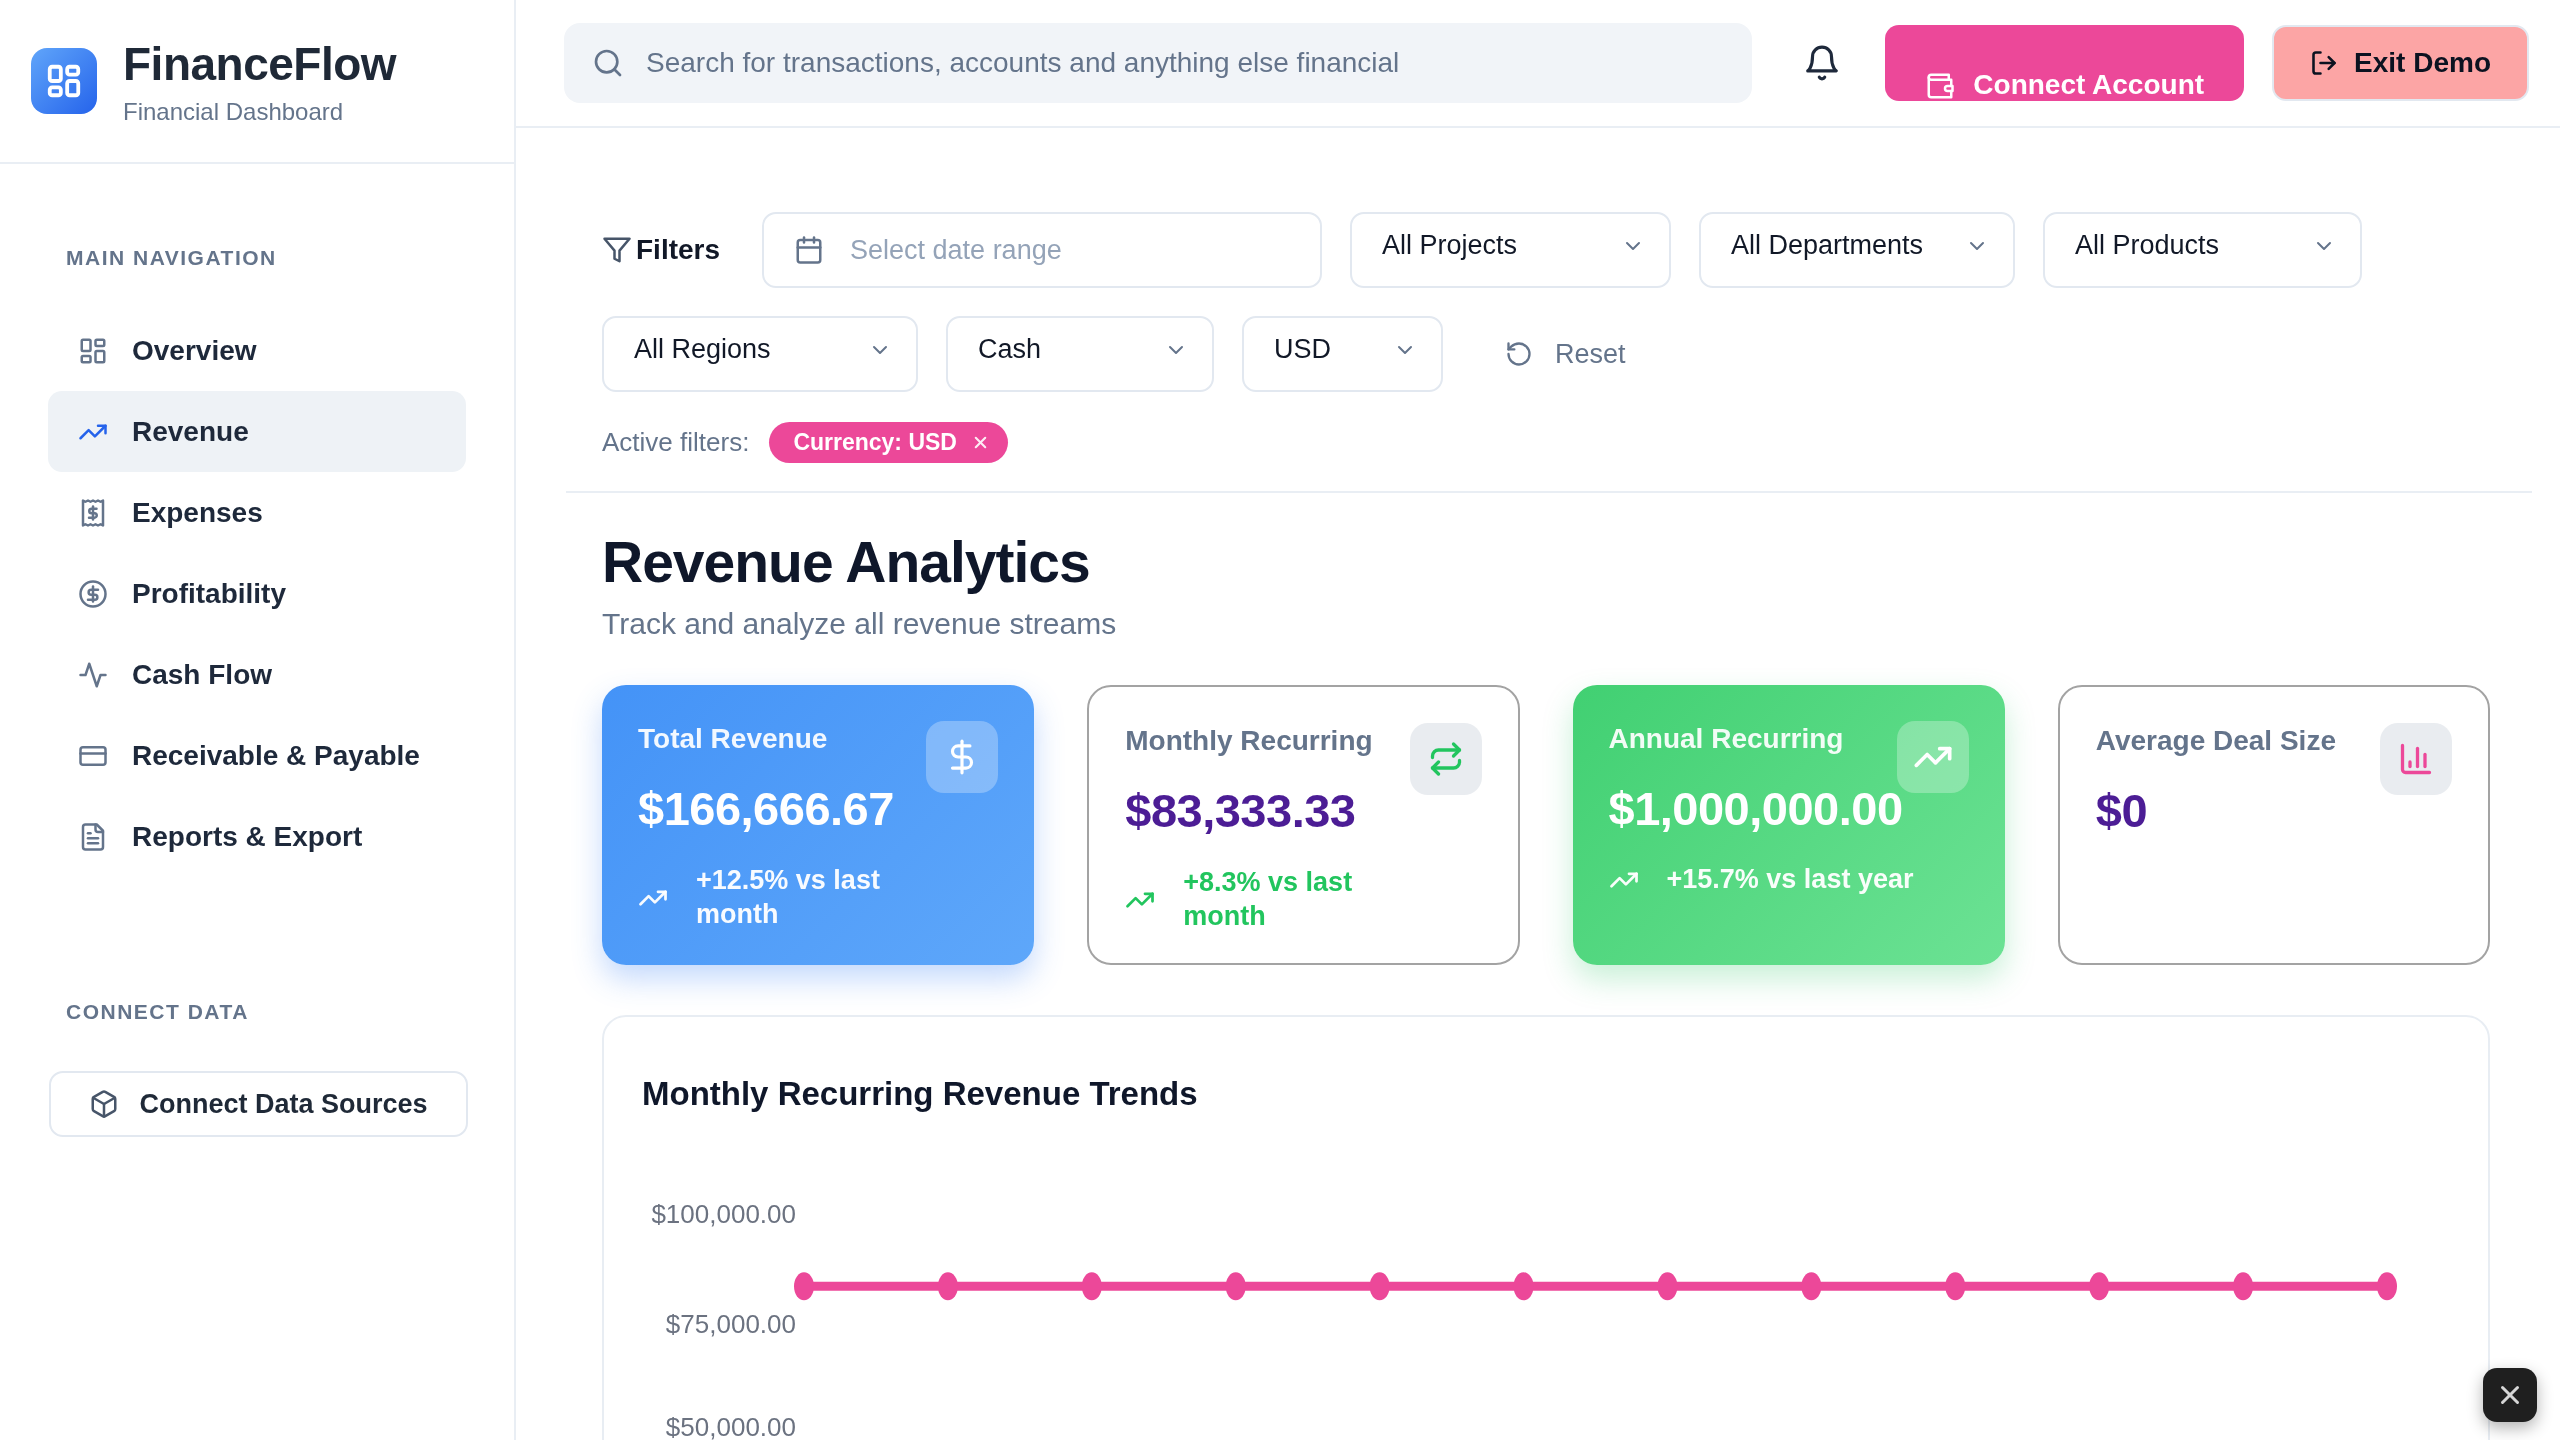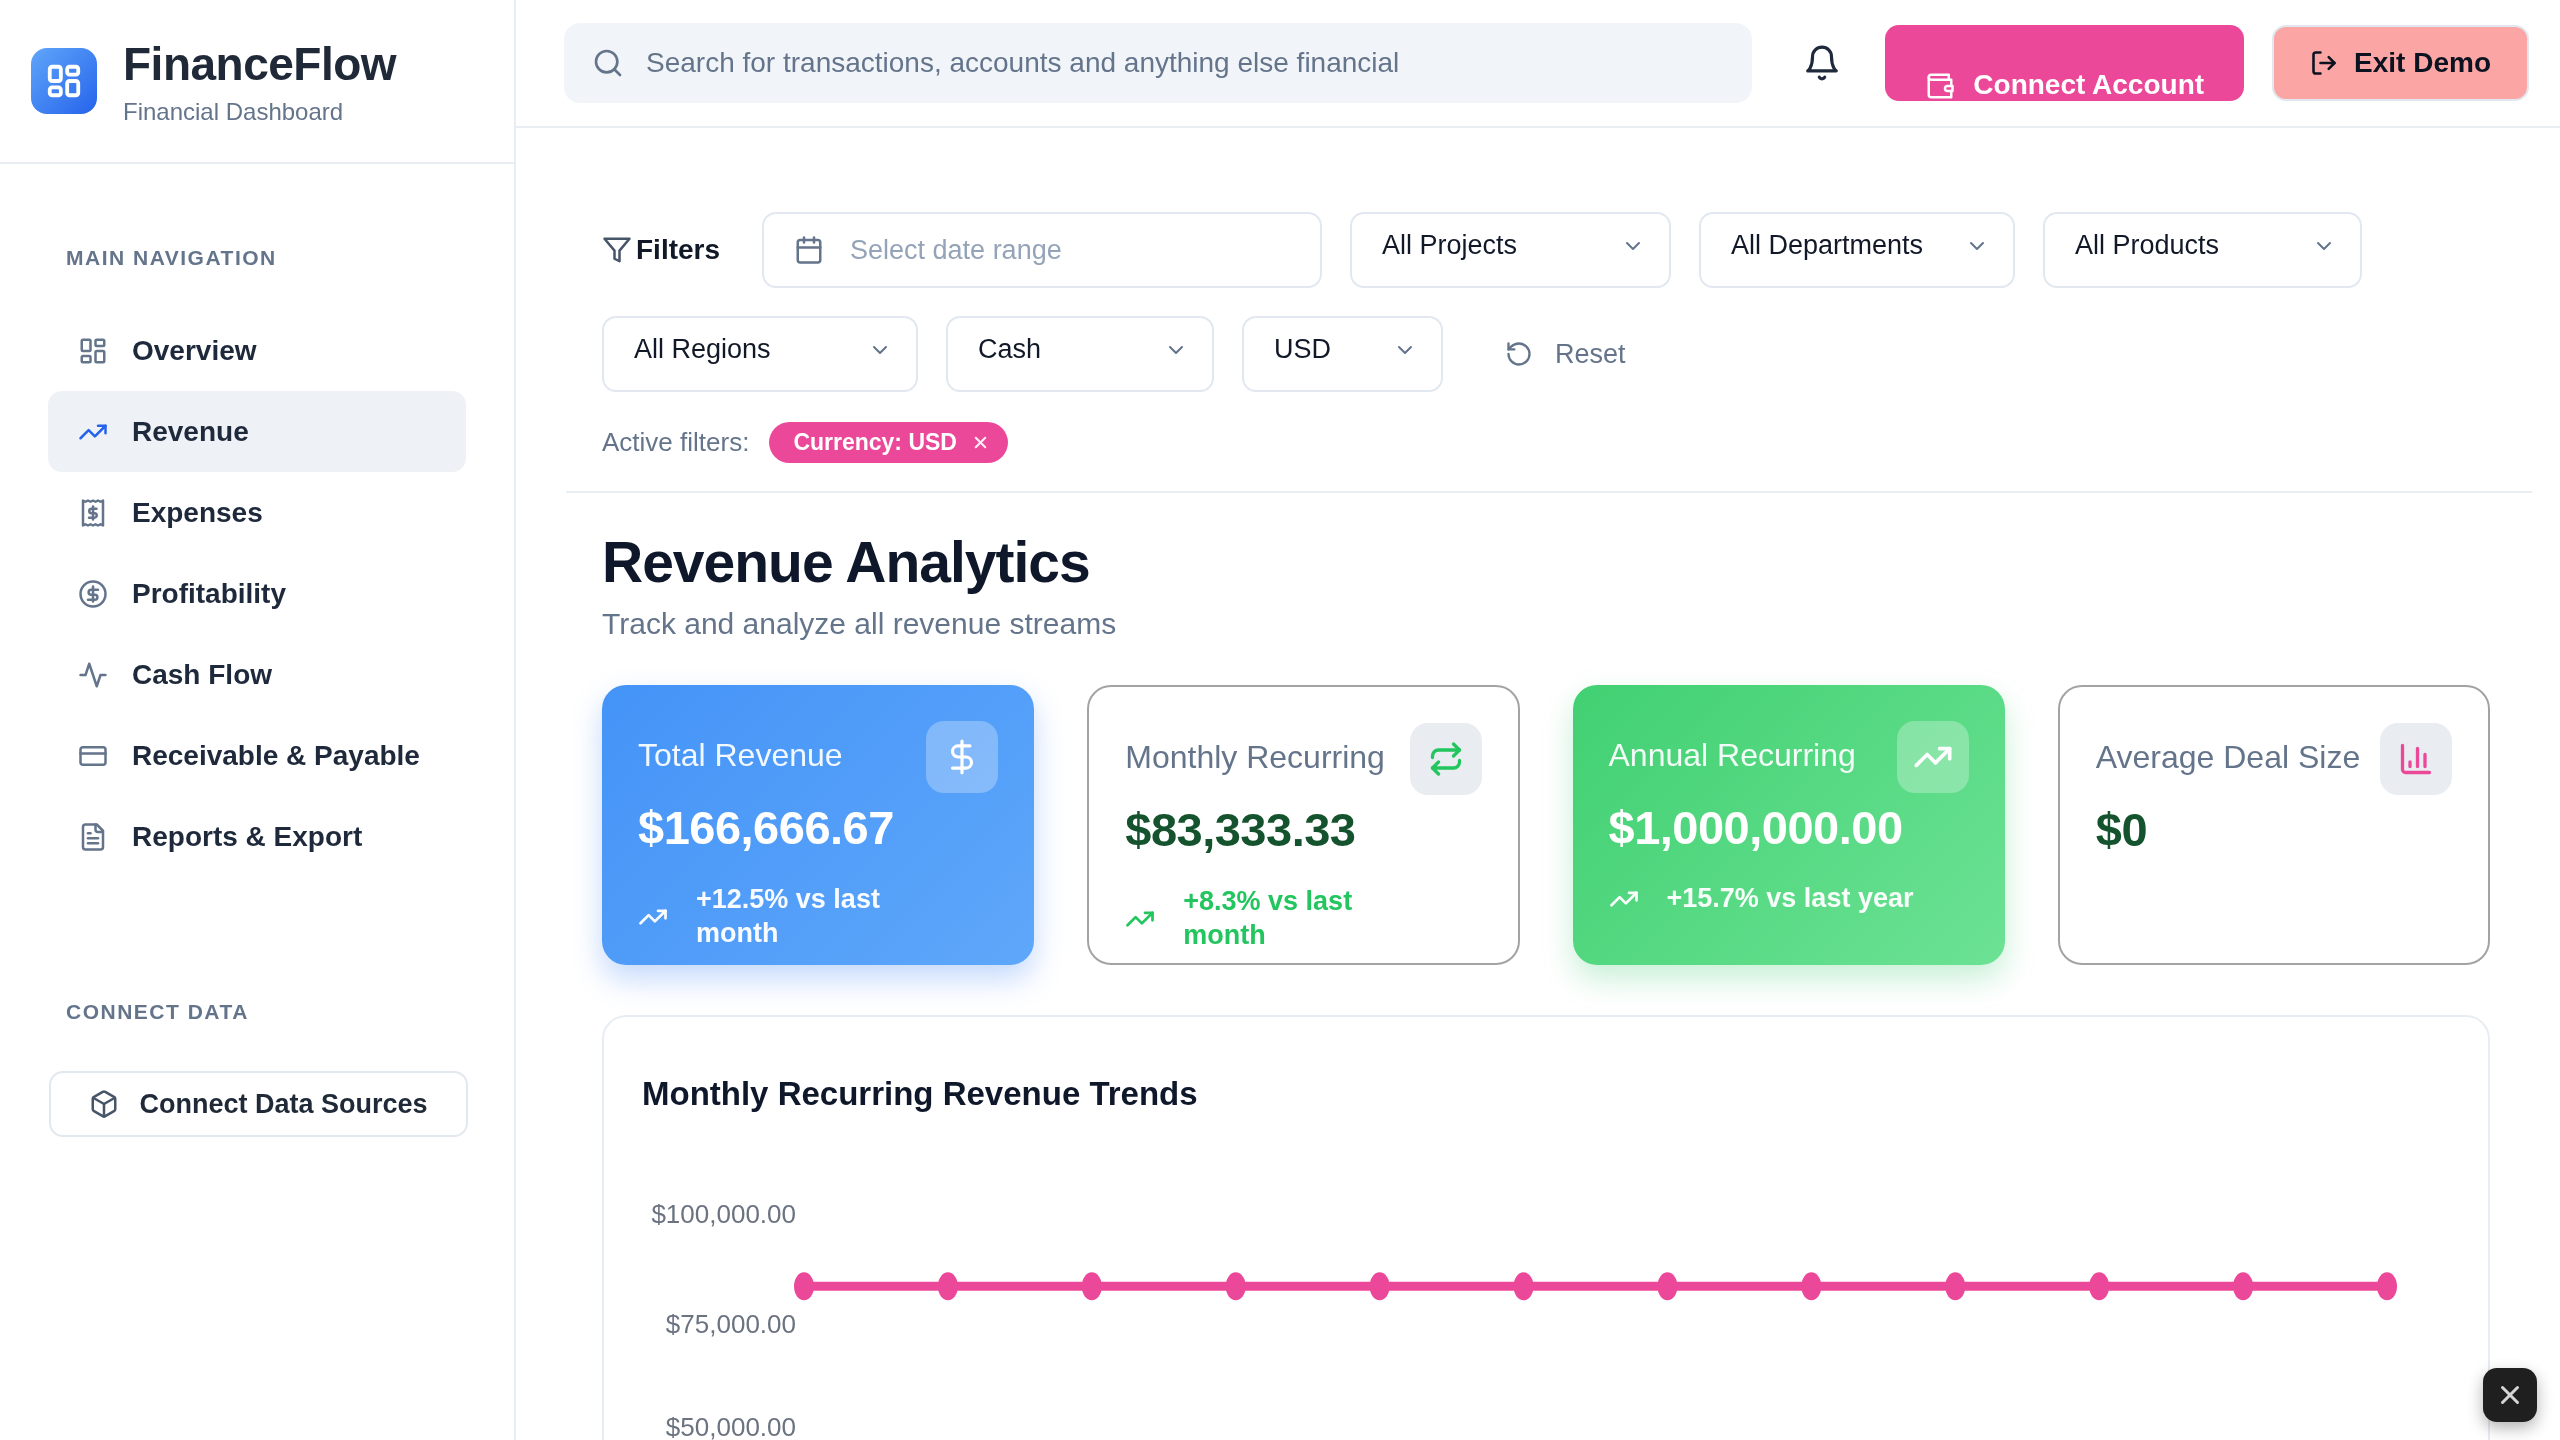--- a/index.html
+++ b/index.html
@@ -82,23 +82,23 @@
   .page-subtitle { margin-top:12px; font-size:30px; color:#64748b; }
 
   
   .cards { margin-top:44px; display:grid; grid-template-columns:repeat(4,1fr); gap:53px; }
   .card { position:relative; height:280px; border-radius:24px; padding:38px 36px;
     background:#fff; border:2px solid #a3a3a3; }
   .card.blue { border:none; background:linear-gradient(135deg,#4493f7 0%,#5ea7fa 100%);
     box-shadow:0 14px 30px rgba(59,130,246,.30); }
   .card.green { border:none; background:linear-gradient(135deg,#41d072 0%,#6ce294 100%);
     box-shadow:0 14px 30px rgba(34,197,94,.25); }
-  .card-label { font-size:32px; font-weight:400; color:#64748b;margin-top:14px; }
+  .card-label { font-size:28px; font-weight:700; color:#64748b; }
   .card.blue .card-label, .card.green .card-label { color:rgba(255,255,255,.93); }
-  .card-value { margin-top:26px; font-size:47px; font-weight:800; color:#14532d;
+  .card-value { margin-top:26px; font-size:47px; font-weight:800; color:#4c1d95;
     letter-spacing:-0.5px; }
   .card.blue .card-value, .card.green .card-value { color:#fff; }
   .card-change { margin-top:28px; display:flex; align-items:center; gap:28px; font-size:27px;
     font-weight:600; }
   .card.blue .card-change, .card.green .card-change { color:rgba(255,255,255,.96); }
   .card.plain .card-change { color:#22c55e; }
   .card-change .txt-wrap { max-width:212px; line-height:1.25; }
   .card-icon { position:absolute; top:36px; right:36px; width:72px; height:72px;
     border-radius:18px; display:flex; align-items:center; justify-content:center; }
   .card-icon.glass { background:rgba(255,255,255,.28); color:#fff; }

